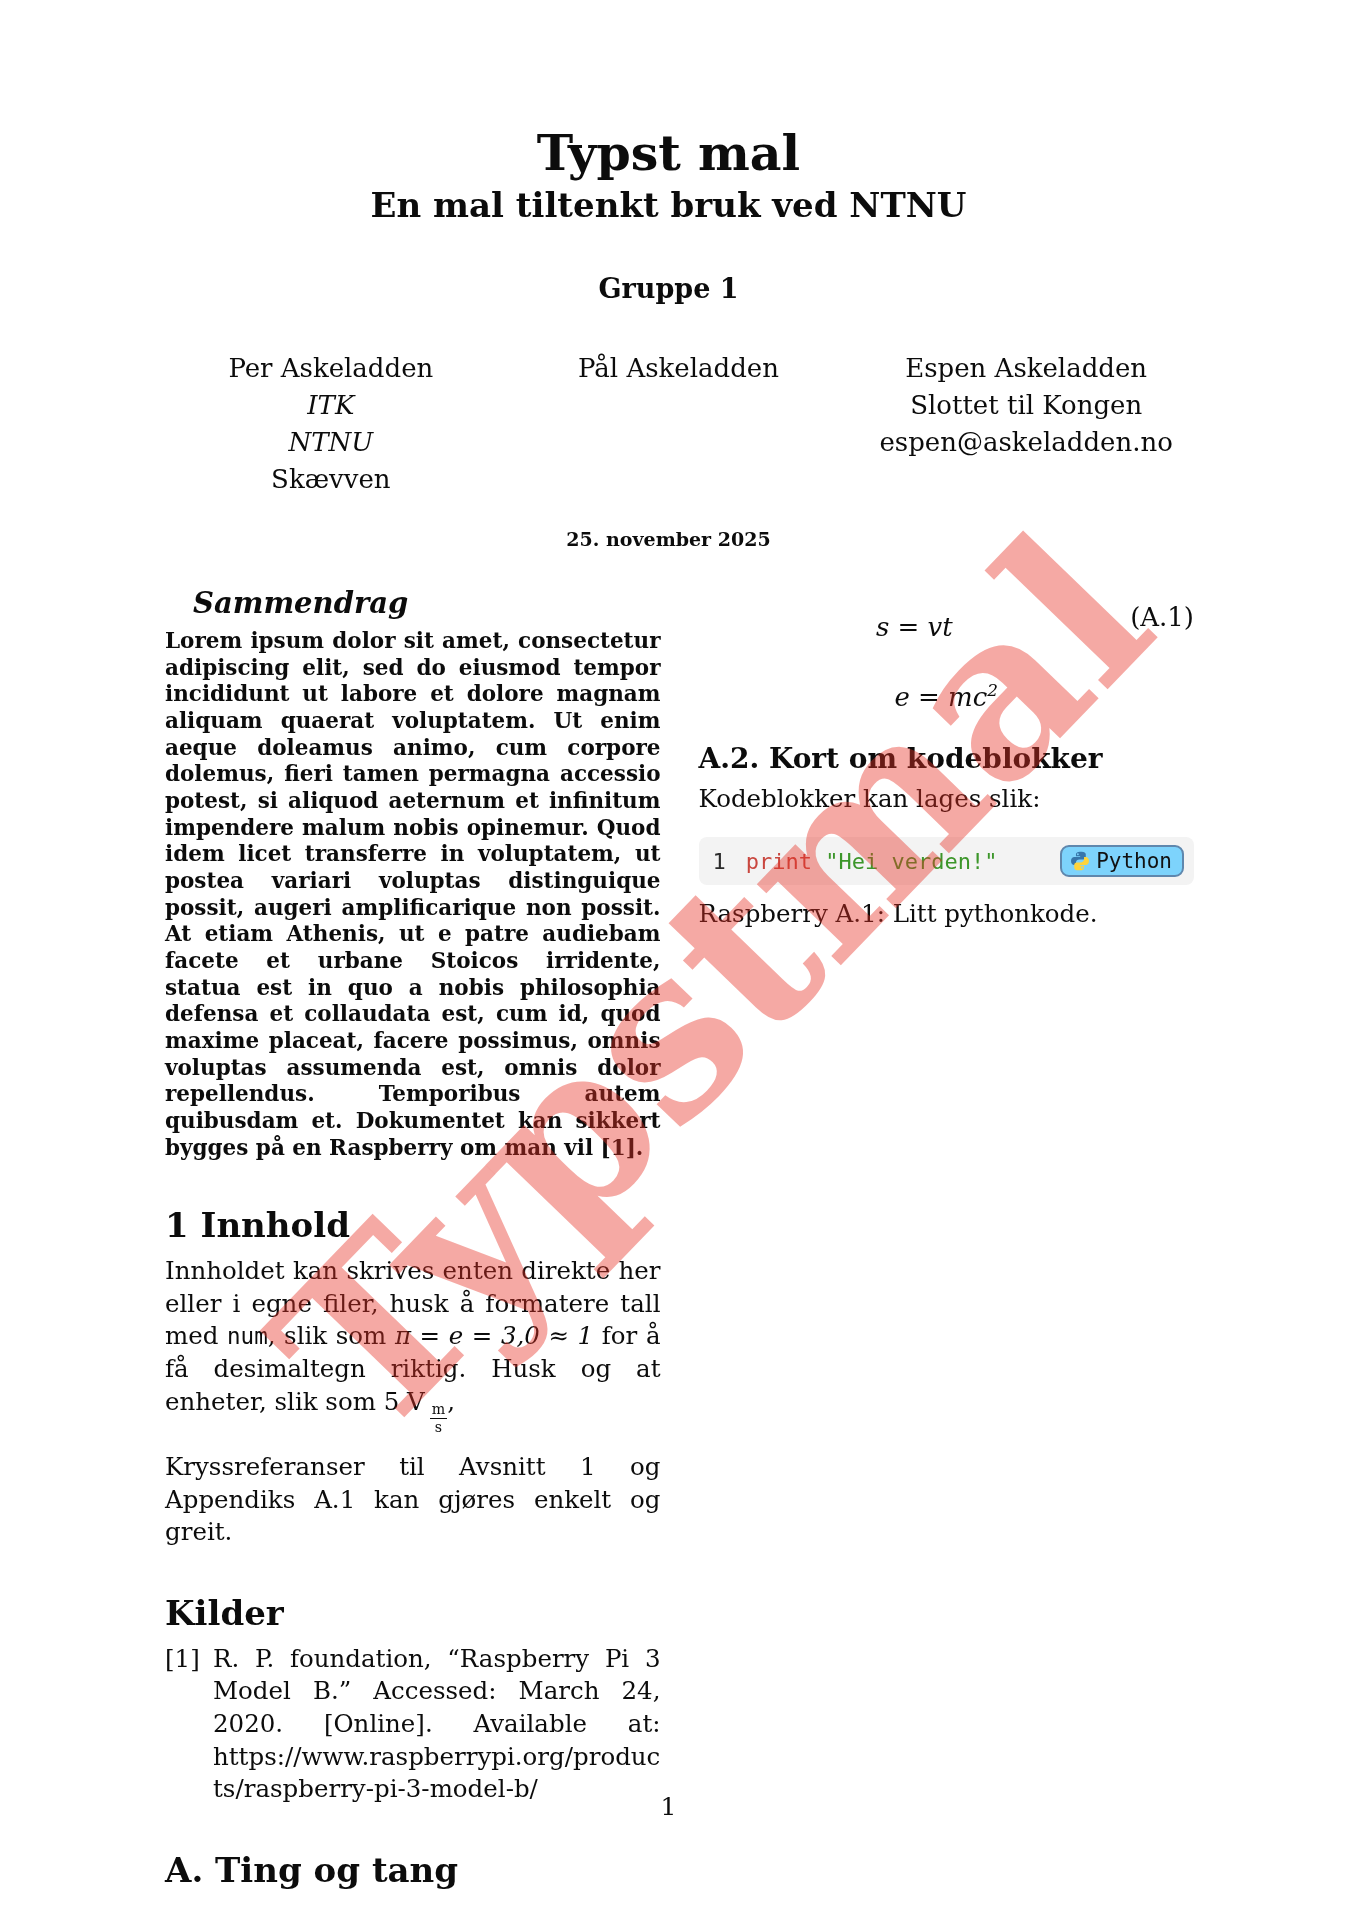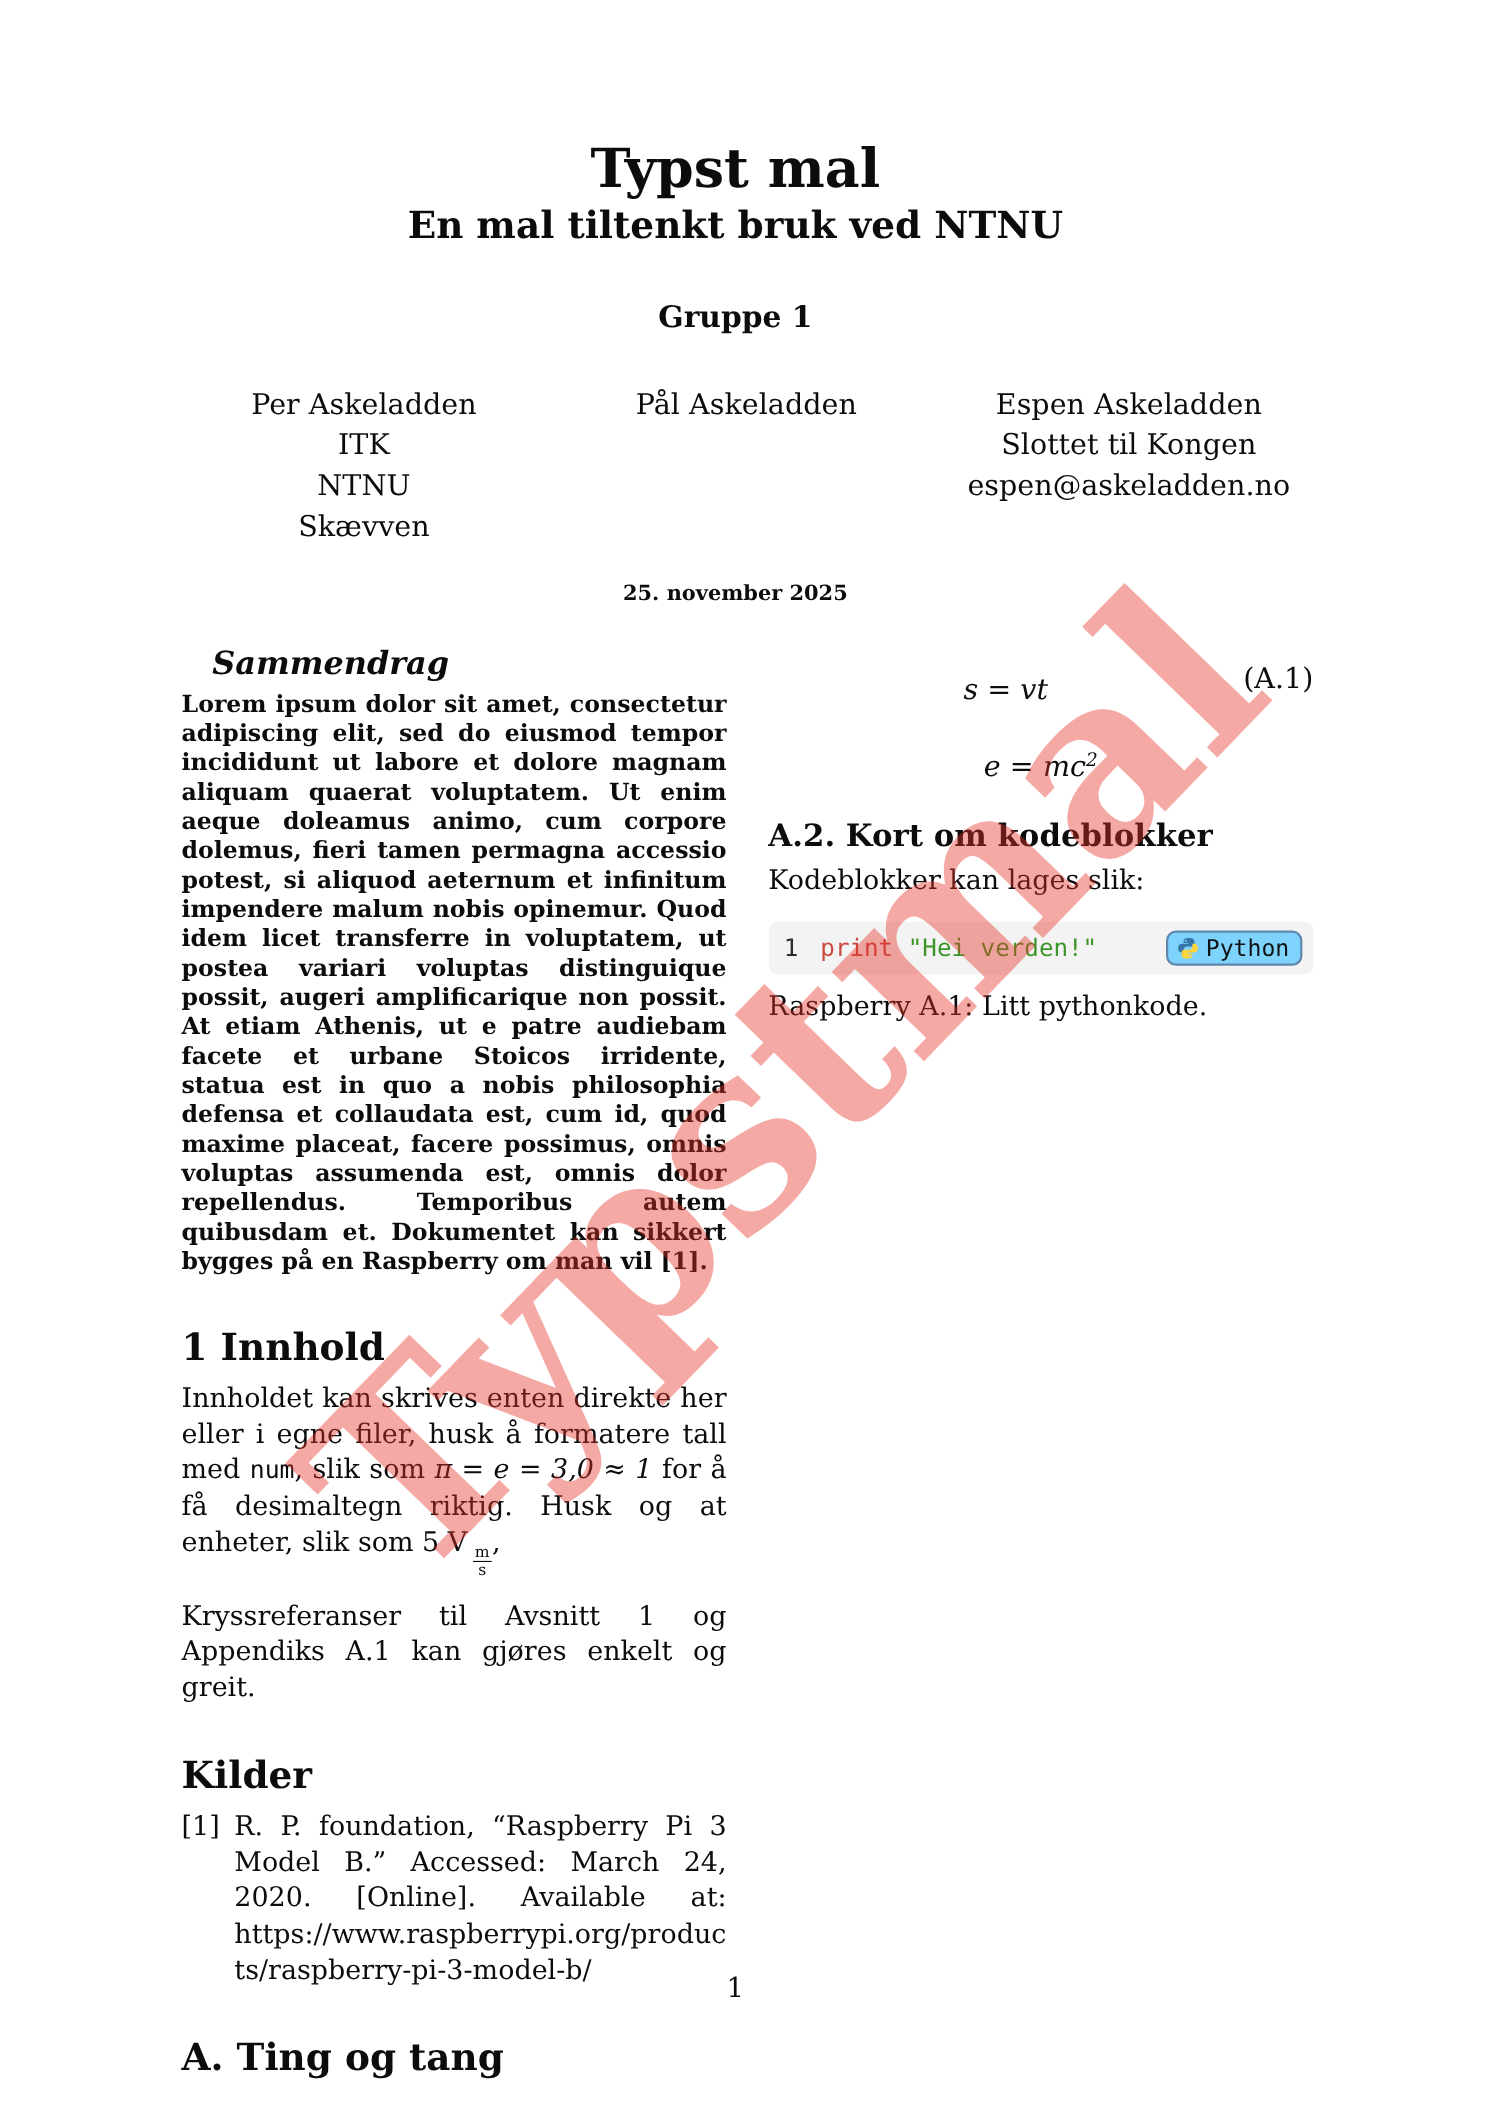--- a/index.html
+++ b/index.html
@@ -16,21 +16,21 @@
   .header { text-align: center; padding-top: 128px; }
   .doc-title { font-size: 49px; font-weight: bold; line-height: 1.05; }
   .doc-subtitle { font-size: 34px; font-weight: bold; margin-top: 6px; }
   .group { font-size: 27px; font-weight: bold; margin-top: 48px; }
   .authors {
     display: flex;
     margin: 46px 145px 0 165px;
     gap: 16px;
   }
   .author { flex: 1; text-align: center; font-size: 26px; line-height: 1.42; }
-  .author .aff-italic { }
+  .author .aff-italic { font-style: italic; }
   .doc-date { font-size: 19px; font-weight: bold; margin-top: 30px; }
 
   
   .columns {
     display: flex;
     gap: 38px;
     margin: 36px 143px 0 165px;
     position: relative;
     z-index: 1;
   }

